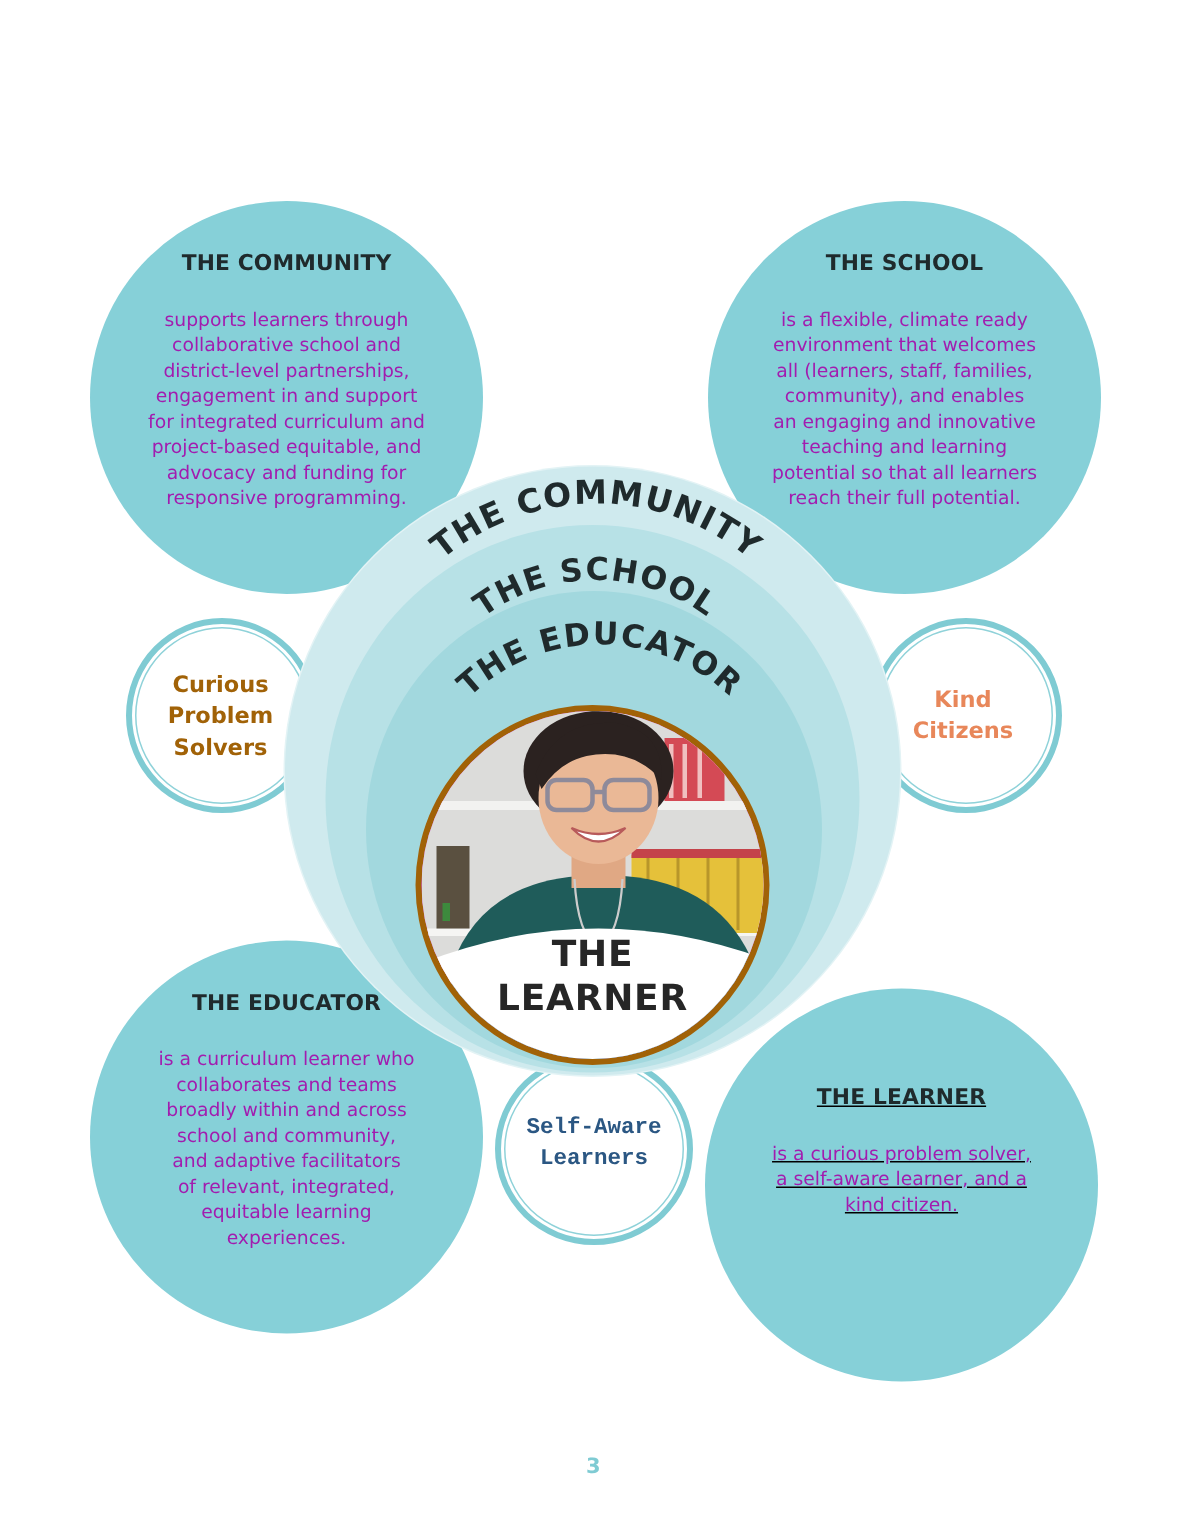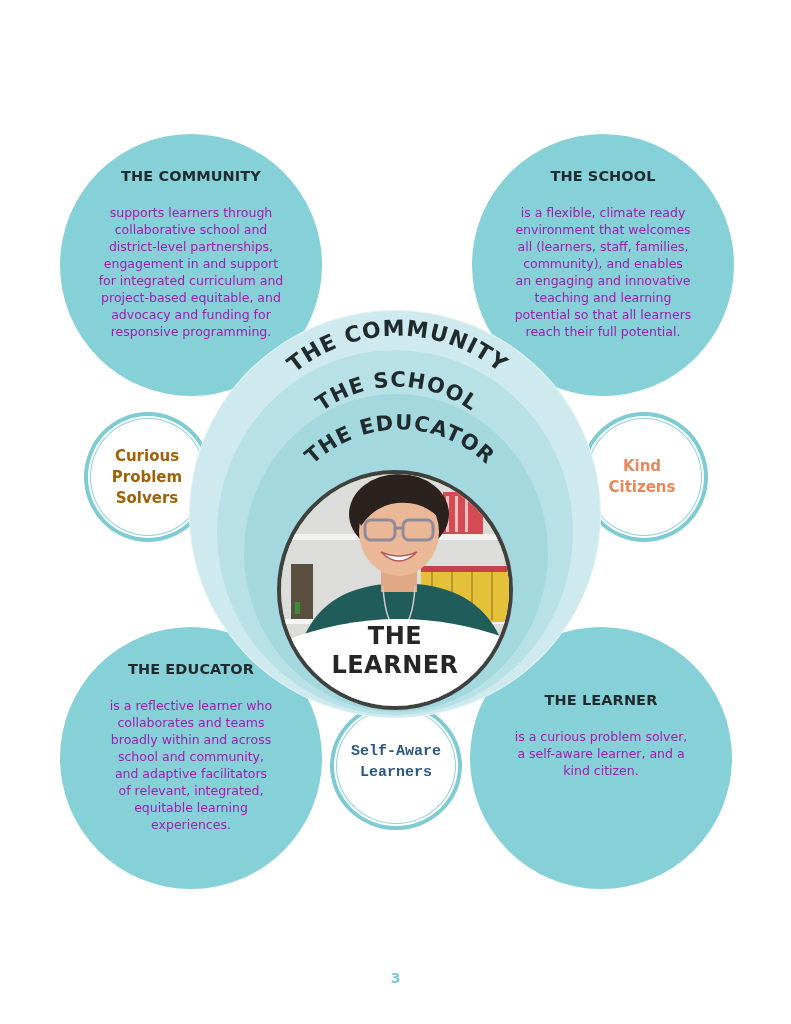--- a/index.html
+++ b/index.html
@@ -8,21 +8,21 @@
   .abs { position: absolute; }
   .circle { position: absolute; border-radius: 50%; }
   .sat { background: #86d0d8; display: flex; flex-direction: column; align-items: center; justify-content: center; text-align: center; box-sizing: border-box; }
   .sat h3 { margin: 0 0 4px 0; font-size: 14.5px; font-weight: bold; color: #1f2a2c; letter-spacing: 0.1px; }
   .sat p { margin: 16px; font-size: 12.5px; line-height: 17px; color: #a21caf; }
   .ring { position: absolute; border-radius: 50%; }
   .badge { position: absolute; border-radius: 50%; background: #ffffff; box-sizing: border-box;
            border: 4px solid #7fcbd3; display: flex; align-items: center; justify-content: center; text-align: center; }
   .badge::after { content: ""; position: absolute; inset: 2px; border-radius: 50%; border: 1.2px solid #8fd2d9; }
   .badge span { font-size: 15px; font-weight: bold; line-height: 21px; position: relative; z-index: 1; }
-  .photo { position: absolute; border-radius: 50%; overflow: hidden; background: #84cc16; border: 4px solid #404040; box-sizing: border-box; }
+  .photo { position: absolute; border-radius: 50%; overflow: hidden; background: #d946ef; border: 4px solid #a16207; box-sizing: border-box; }
   .page-num { position: absolute; left: 0; width: 791px; top: 970px; text-align: center; font-size: 14px; font-weight: bold; color: #7fcbd3; }
 </style>
 </head>
 <body>
 
 <div class="circle sat" style="left:60px; top:134px; width:262px; height:262px; padding: 0 18px 6px 18px;">
   <h3>THE COMMUNITY</h3>
   <p>
     <span>supports learners through</span><br>
     <span>collaborative school and</span><br>
@@ -45,32 +45,32 @@
     <span>an engaging and innovative</span><br>
     <span>teaching and learning</span><br>
     <span>potential so that all learners</span><br>
     <span>reach their full potential.</span>
   </p>
 </div>
 
 <div class="circle sat" style="left:60px; top:627px; width:262px; height:262px; padding: 0 18px 6px 18px;">
   <h3>THE EDUCATOR</h3>
   <p>
-    <span>is a reflective learner who</span><br>
+    <span>is a curriculum learner who</span><br>
     <span>collaborates and teams</span><br>
     <span>broadly within and across</span><br>
     <span>school and community,</span><br>
     <span>and adaptive facilitators</span><br>
     <span>of relevant, integrated,</span><br>
     <span>equitable learning</span><br>
     <span>experiences.</span>
   </p>
 </div>
 
-<div class="circle sat" style="left:470px; top:627px; width:262px; height:262px; padding: 0 18px 30px 18px;">
+<div class="circle sat" style="left:470px; top:659px; width:262px; height:262px; padding: 0 18px 30px 18px; text-decoration: underline;">
   <h3>THE LEARNER</h3>
   <p>
     <span>is a curious problem solver,</span><br>
     <span>a self-aware learner, and a</span><br>
     <span>kind citizen.</span>
   </p>
 </div>
 
 <div class="badge" style="left:84px; top:412px; width:128px; height:130px;">
   <span style="color:#a16207; margin-left:-2px;">

